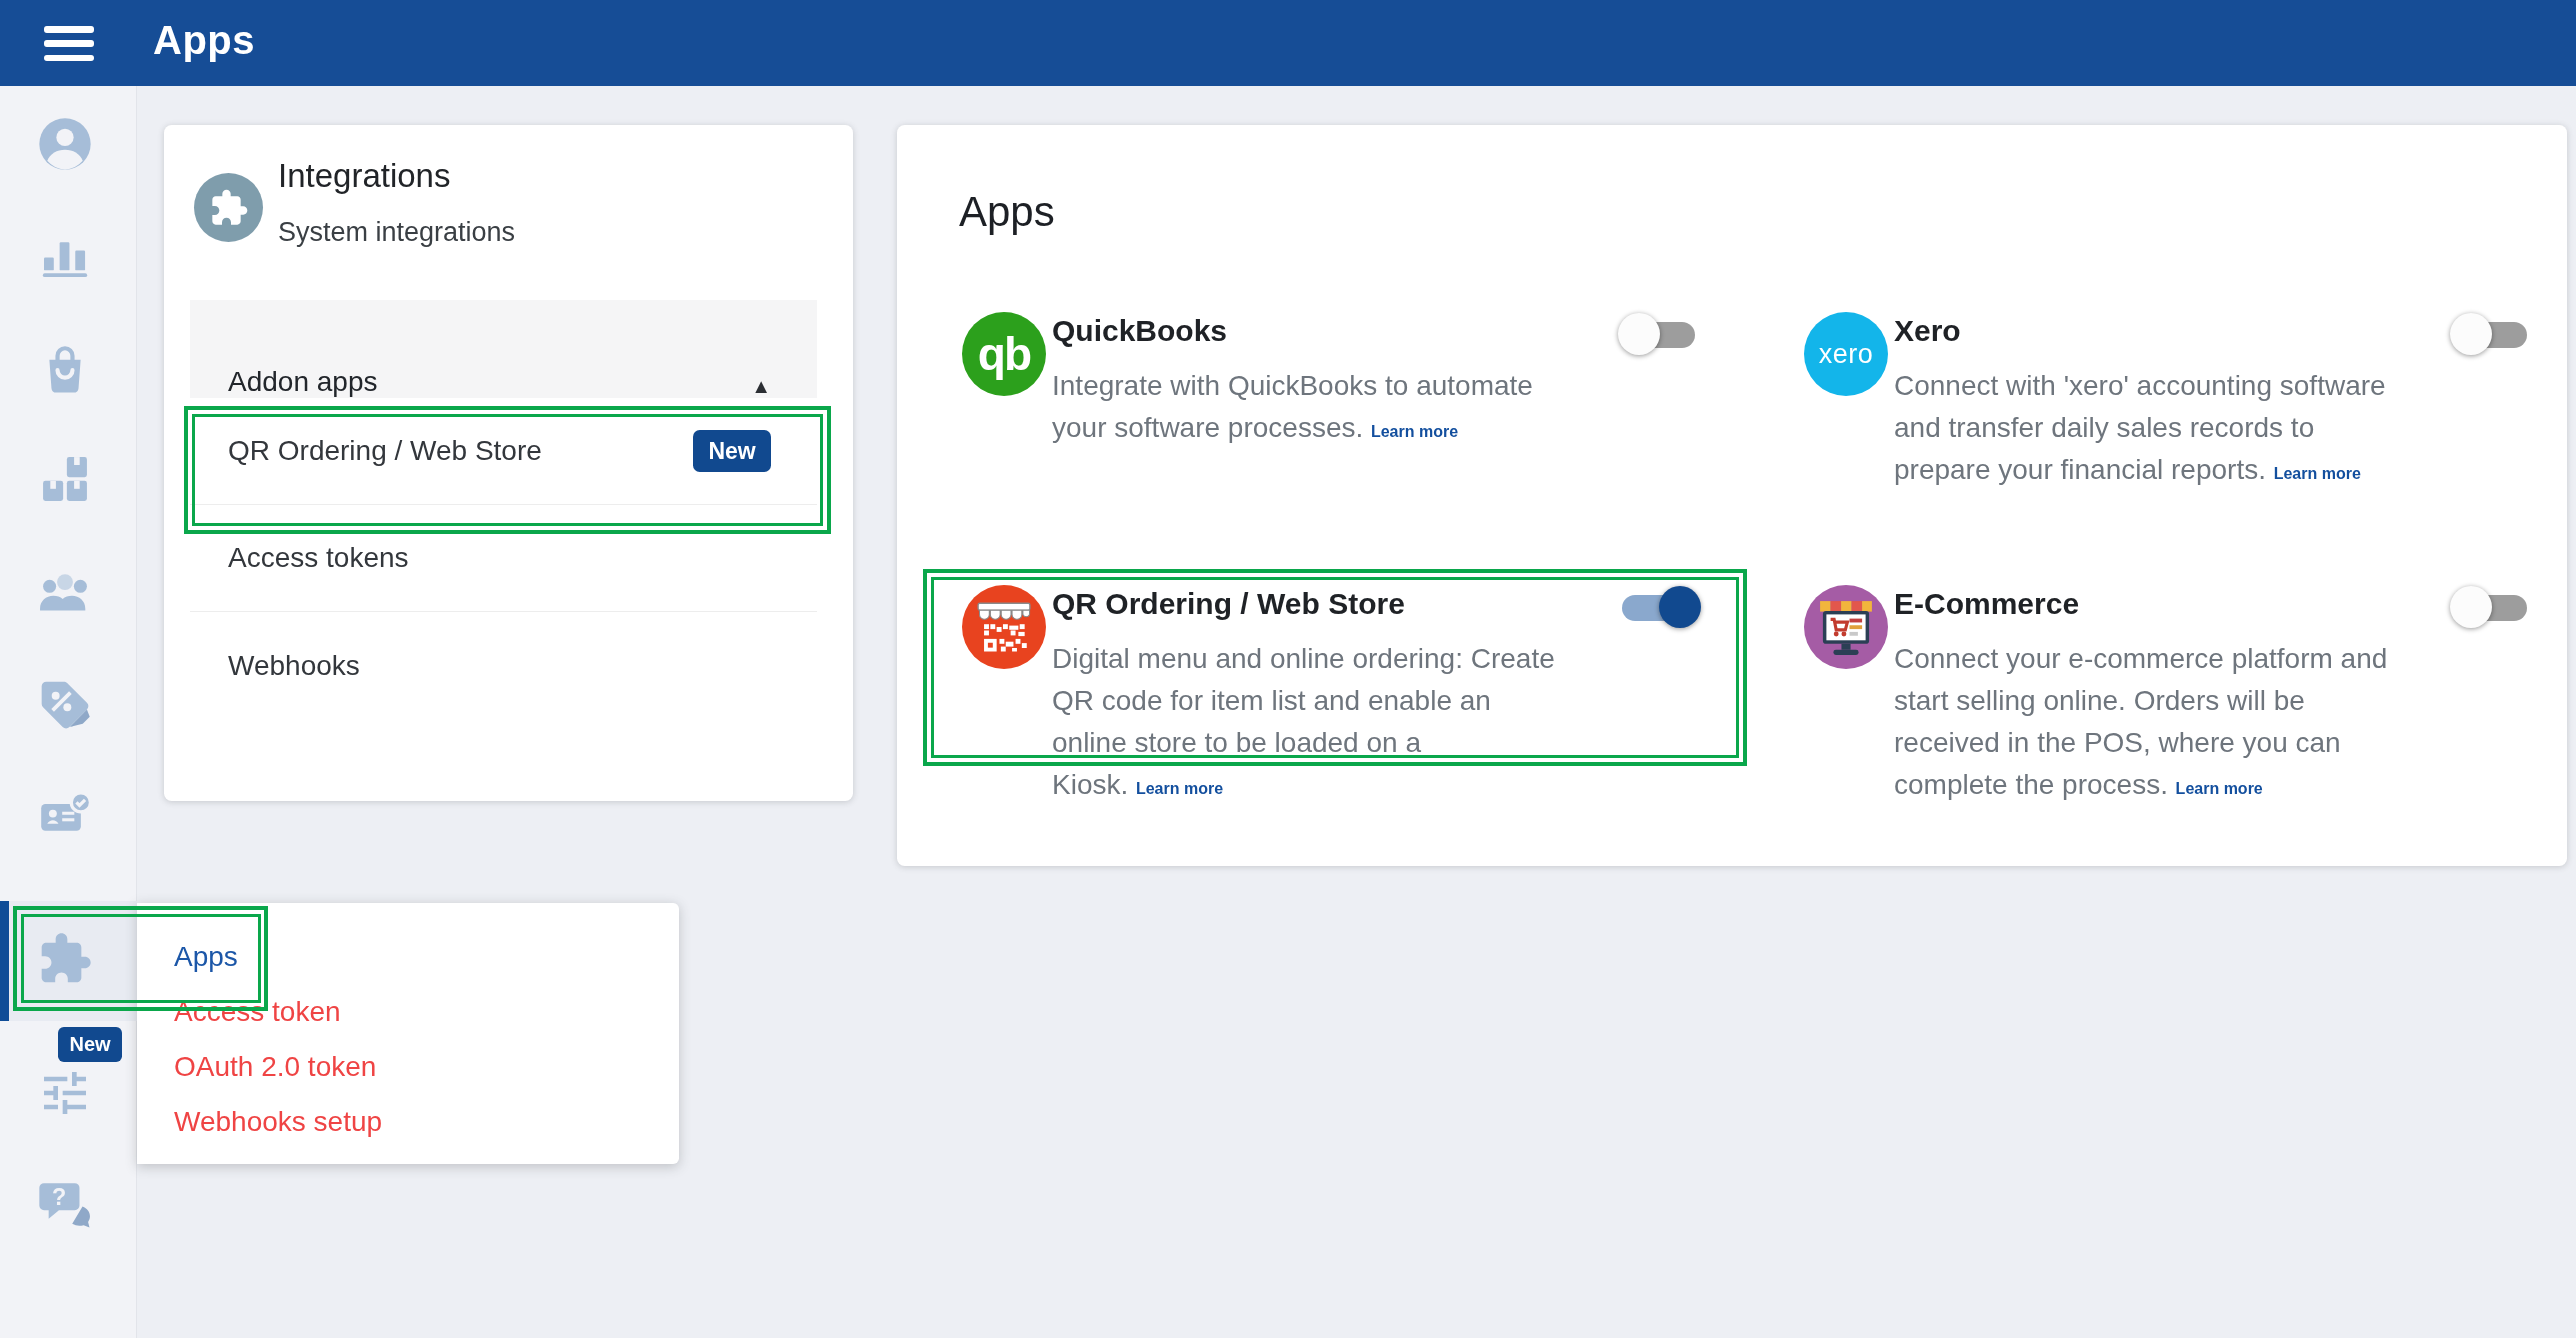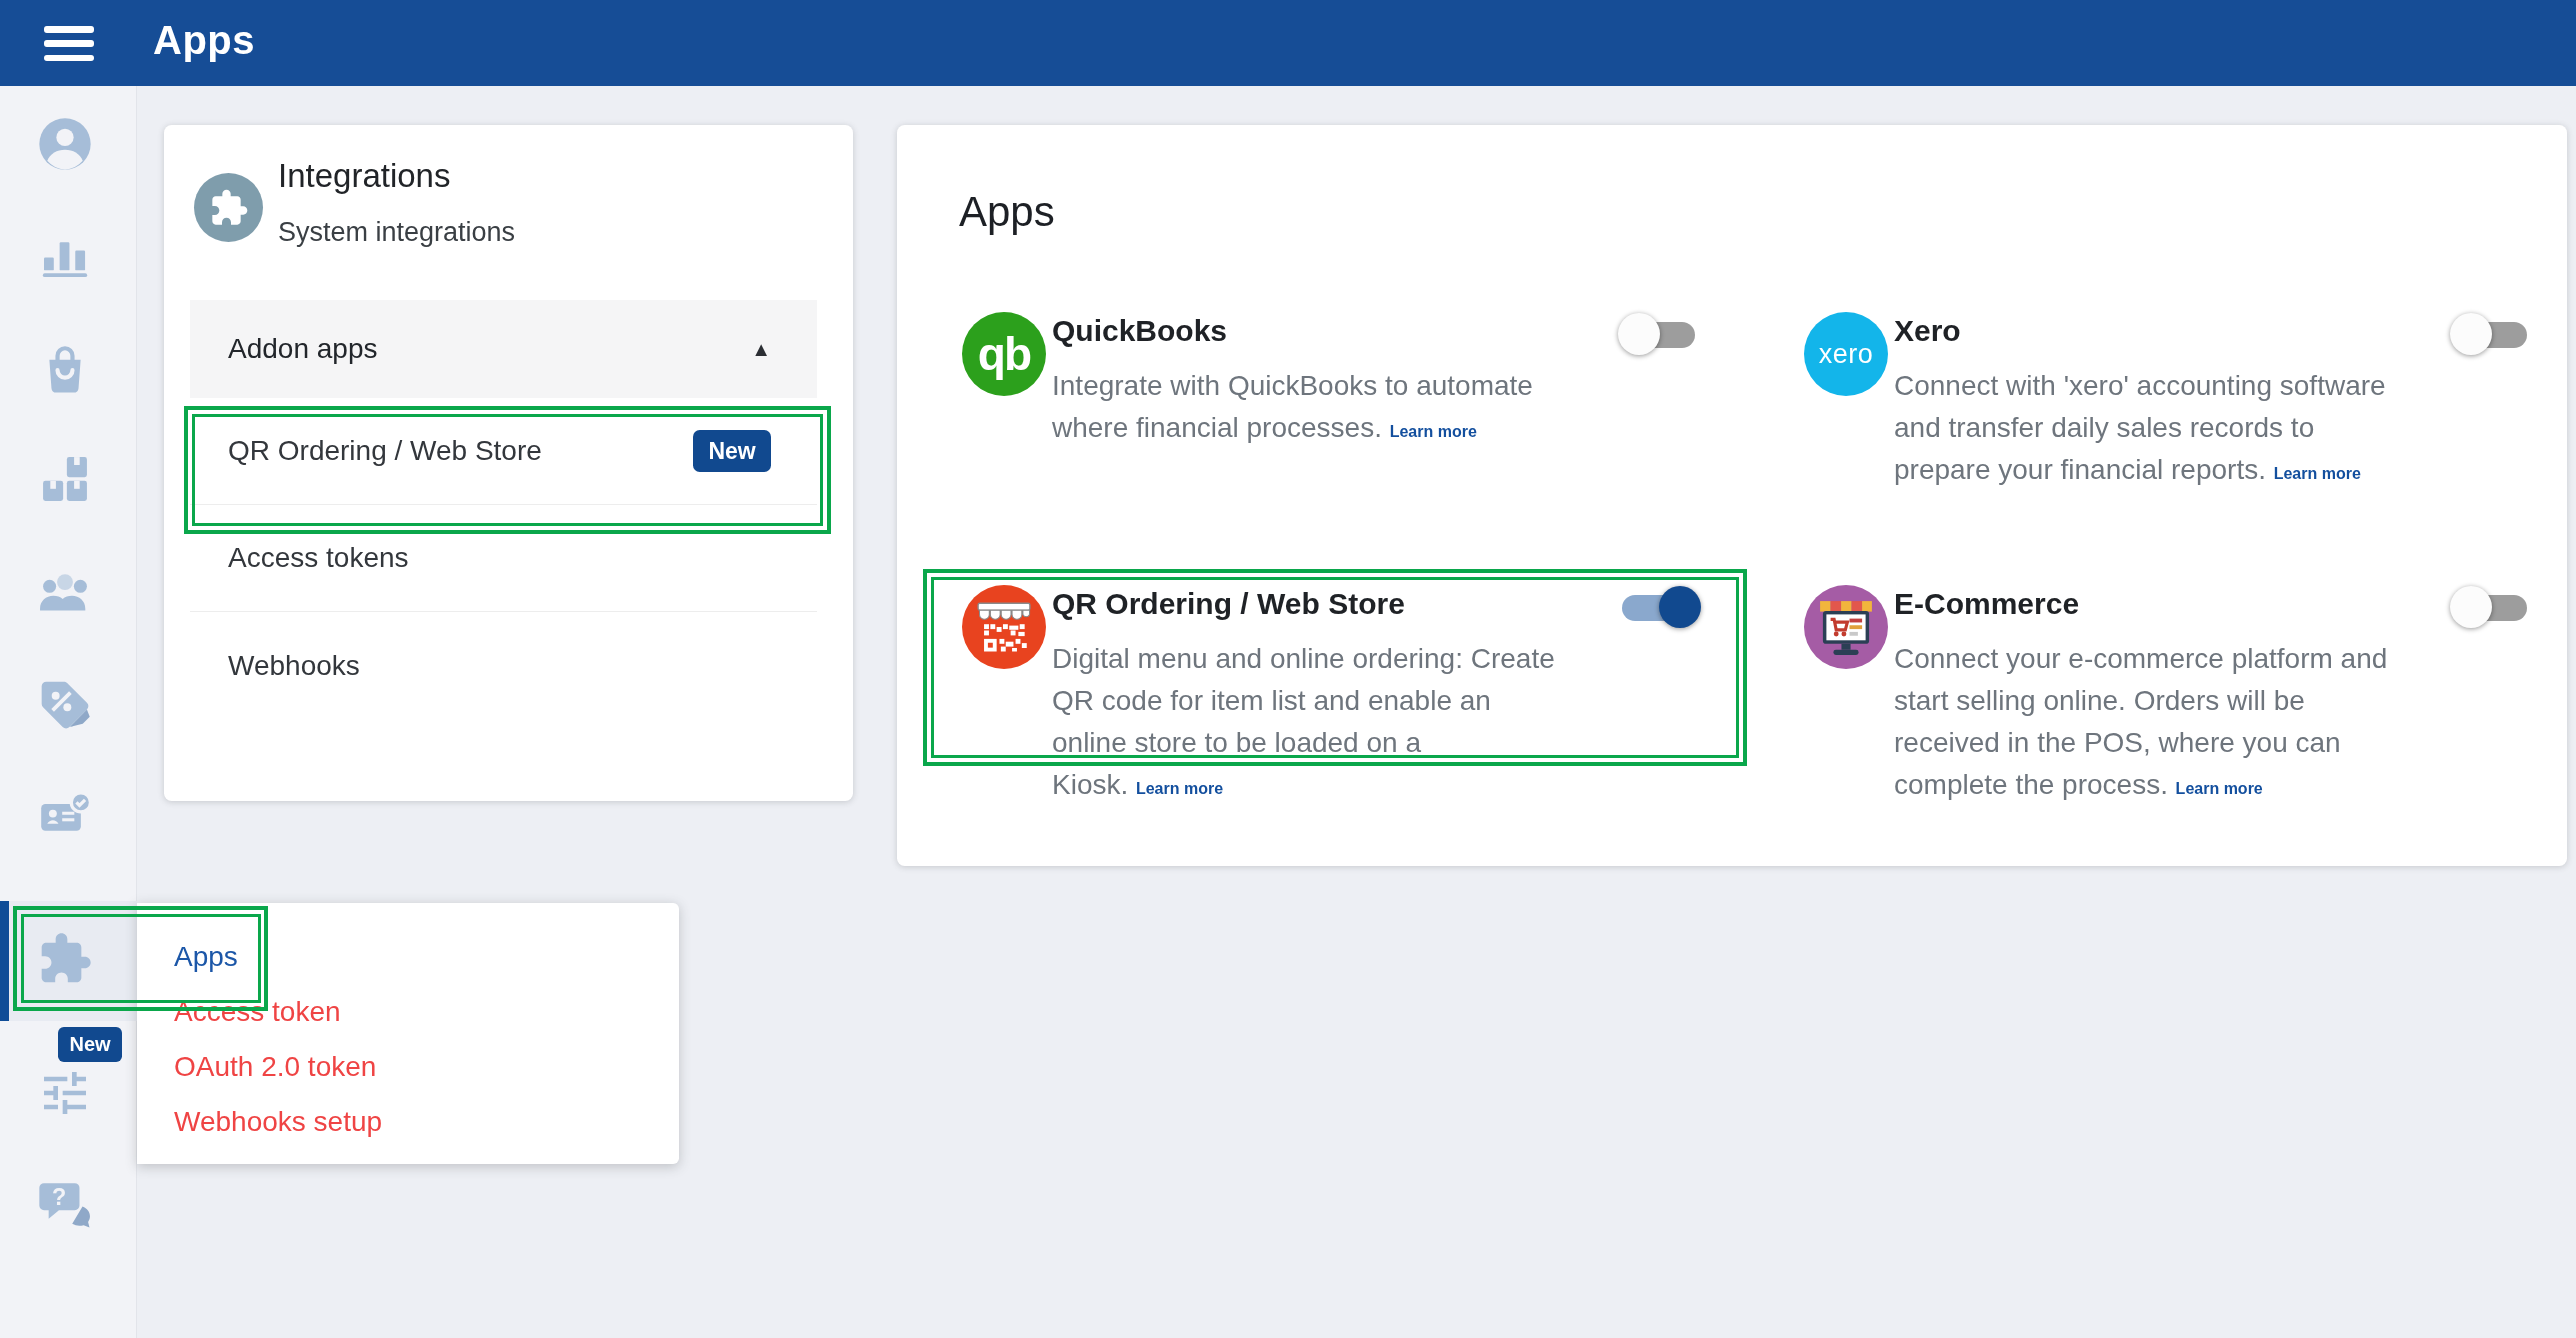--- a/index.html
+++ b/index.html
@@ -38,21 +38,21 @@
   
   .card{position:absolute;background:#fff;border-radius:7.7px;box-shadow:0 1px 6.7px rgba(60,64,67,.22);}
   
   .int-card{left:164px;top:125px;width:689px;height:676px;}
   .int-logo{position:absolute;left:30px;top:48px;width:69px;height:69px;border-radius:50%;background:#7f9dac;
     display:flex;align-items:center;justify-content:center;}
   .int-logo svg{width:40px;height:40px;}
   .int-title{position:absolute;left:114px;top:32px;font-size:33px;color:#212428;}
   .int-subtitle{position:absolute;left:114px;top:92px;font-size:27px;color:#3a3f44;}
   .int-list{position:absolute;left:26px;top:175px;width:627px;}
-  .accordion{height:98px;background:#f5f5f6;display:flex;align-items:center;padding:0 46px 0 38px;cursor:pointer;}
+  .accordion{height:98px;background:#f5f5f6;display:flex;align-items:flex-end;padding:0 46px 0 38px;cursor:pointer;}
   .accordion-label{font-size:28px;color:#22262b;flex:1;}
   .accordion-arrow{font-size:20px;color:#2b2e33;}
   .int-row{height:107px;display:flex;align-items:center;padding:0 46px 0 38px;font-size:28px;color:#33373c;
     border-bottom:1px solid #ededed;cursor:pointer;background:#fff;}
   .int-row:last-child{border-bottom:none;}
   .row-label{flex:1;}
   .new-badge{background:#11498f;color:#fff;font-size:23px;font-weight:bold;padding:7.7px 15.3px;border-radius:6.7px;}
   
   .apps-card{left:897px;top:125px;width:1670px;height:741px;}
   .apps-heading{position:absolute;left:62px;top:63px;font-size:42px;color:#1d2025;}
@@ -226,21 +226,21 @@
     <div class="app-logo logo-qb">
       <span class="logo-text-qb">qb</span>
     </div>
     <div class="switch off">
         <div class="track"></div>
         <div class="knob"></div>
       </div>
     <div class="app-body">
       <div class="app-title">QuickBooks</div>
       <p><span class="app-desc">Integrate with QuickBooks to automate
-where financial processes.</span><a class="learn">Learn more</a></p>
+your software processes.</span><a class="learn">Learn more</a></p>
     </div>
   </div>
 
   <div class="app app-xero">
     <div class="app-logo logo-xero">
       <span class="logo-text-xero">xero</span>
     </div>
     <div class="switch off">
         <div class="track"></div>
         <div class="knob"></div>

